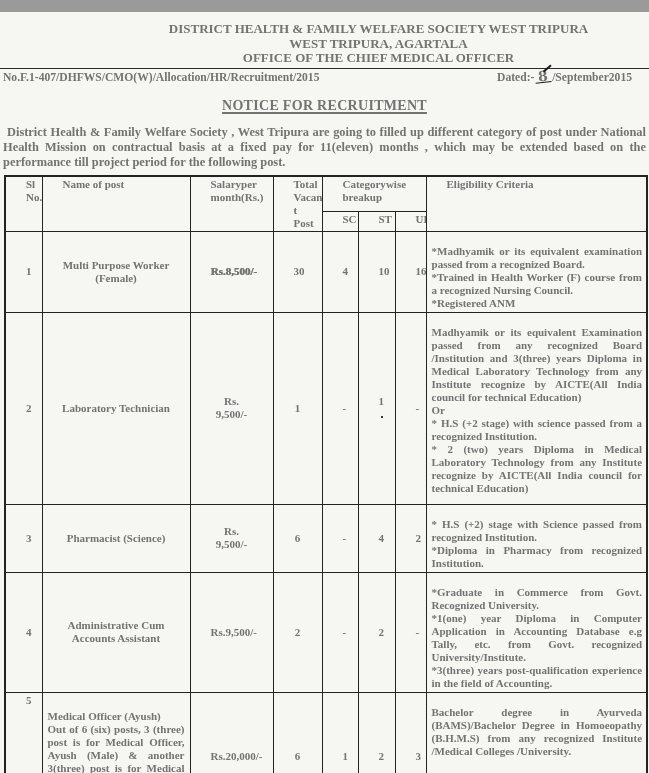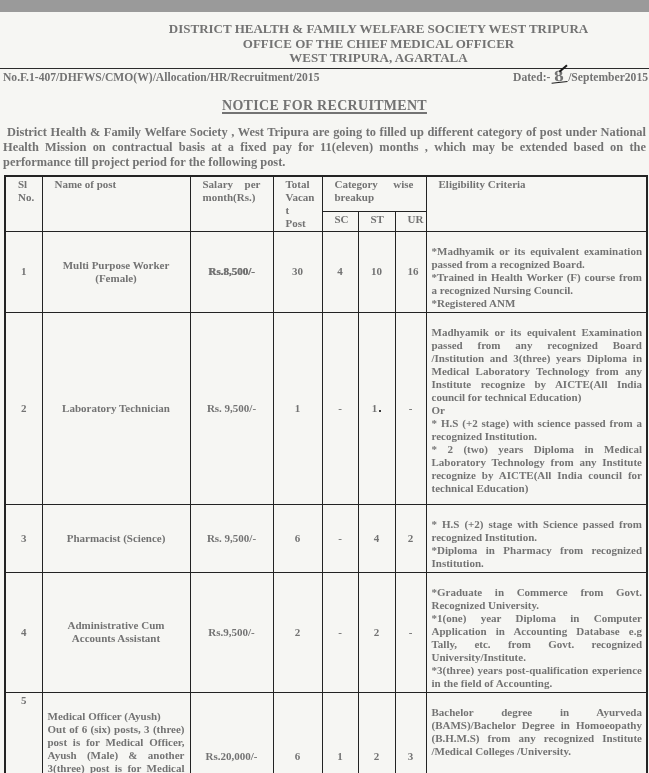--- a/index.html
+++ b/index.html
@@ -6,33 +6,33 @@
   .page{
     position:relative;width:649px;height:773px;margin:12px auto;
     background:#f6f6f3;overflow:hidden;
     font-family:"Liberation Serif","DejaVu Serif",serif;
     font-weight:bold;color:#737373;
     -webkit-font-smoothing:antialiased;
   }
   .org{margin-top:10px;padding-left:108px;text-align:center;font-size:13px;line-height:14.5px;}
   .rule{border:0;border-top:1.7px solid #2b2b2b;margin:2px 0 0 0;}
   .ref-row{display:flex;justify-content:space-between;align-items:flex-start;
-    font-size:11.6px;line-height:14px;padding:2px 1px 0 3px;}
+    font-size:11.6px;line-height:14px;padding:2px 17px 0 3px;}
   .hand8{display:inline-block;position:relative;font-family:"DejaVu Serif",serif;
     font-size:14px;line-height:11px;transform:rotate(-6deg);
     border-bottom:1.3px solid #1b1b1b;padding:0 3px;margin:0 1px;}
   .hand8::after{content:"";position:absolute;right:-2px;top:-3px;width:10px;height:1.7px;
     background:#1b1b1b;transform:rotate(-35deg);}
   .title{text-align:center;margin-top:13px;font-size:14px;letter-spacing:.3px;}
   .title span{text-decoration:underline;text-decoration-thickness:1.6px;text-underline-offset:2px;}
   .intro{margin:11px 2px 0 2px;padding:0 1px;font-size:12.4px;line-height:15px;
     text-align:justify;text-indent:4px;}
   table{border-collapse:collapse;table-layout:fixed;width:642px;margin:5px 0 0 4px;
     border:2px solid #232323;font-size:11px;line-height:13px;}
-  th,td{border:1px solid #232323;padding:1px 12px;overflow:hidden;}
+  th,td{border:1px solid #232323;padding:1px 20px;overflow:hidden;}
   th{text-align:left;vertical-align:top;font-weight:bold;}
   td{vertical-align:middle;text-align:center;}
   td.elig{vertical-align:top;text-align:left;padding:13px 4px 2px 5px;}
   td.elig div{text-align:justify;}
   td.name-cell{padding:17px 5px;}
   td.name-just{vertical-align:top;text-align:left;}
   td.name-just div{text-align:justify;}
   td.vtop{vertical-align:top;}
   .spread{display:flex;justify-content:space-between;}
   .salary-strong{text-shadow:.45px 0 0 currentColor;}
@@ -41,22 +41,22 @@
   tr.h1{height:22px;} tr.h2{height:13px;}
   tr.r1{height:74px;} tr.r2{height:192px;} tr.r3{height:56px;} tr.r4{height:107px;} tr.r5{height:130px;}
 </style>
 </head>
 <body>
 
 <div class="page">
 
   <div class="org">
     <div>DISTRICT HEALTH &amp; FAMILY WELFARE SOCIETY WEST TRIPURA</div>
+    <div>WEST TRIPURA, AGARTALA</div>
     <div>OFFICE OF THE CHIEF MEDICAL OFFICER</div>
-    <div>WEST TRIPURA, AGARTALA</div>
   </div>
 
   <hr class="rule">
 
   <div class="ref-row">
     <span>No.F.1-407/DHFWS/CMO(W)/Allocation/HR/Recruitment/2015</span>
     <span>
       <span>Dated:-</span><span class="hand8">8</span><span>/September2015</span>
     </span>
   </div>

